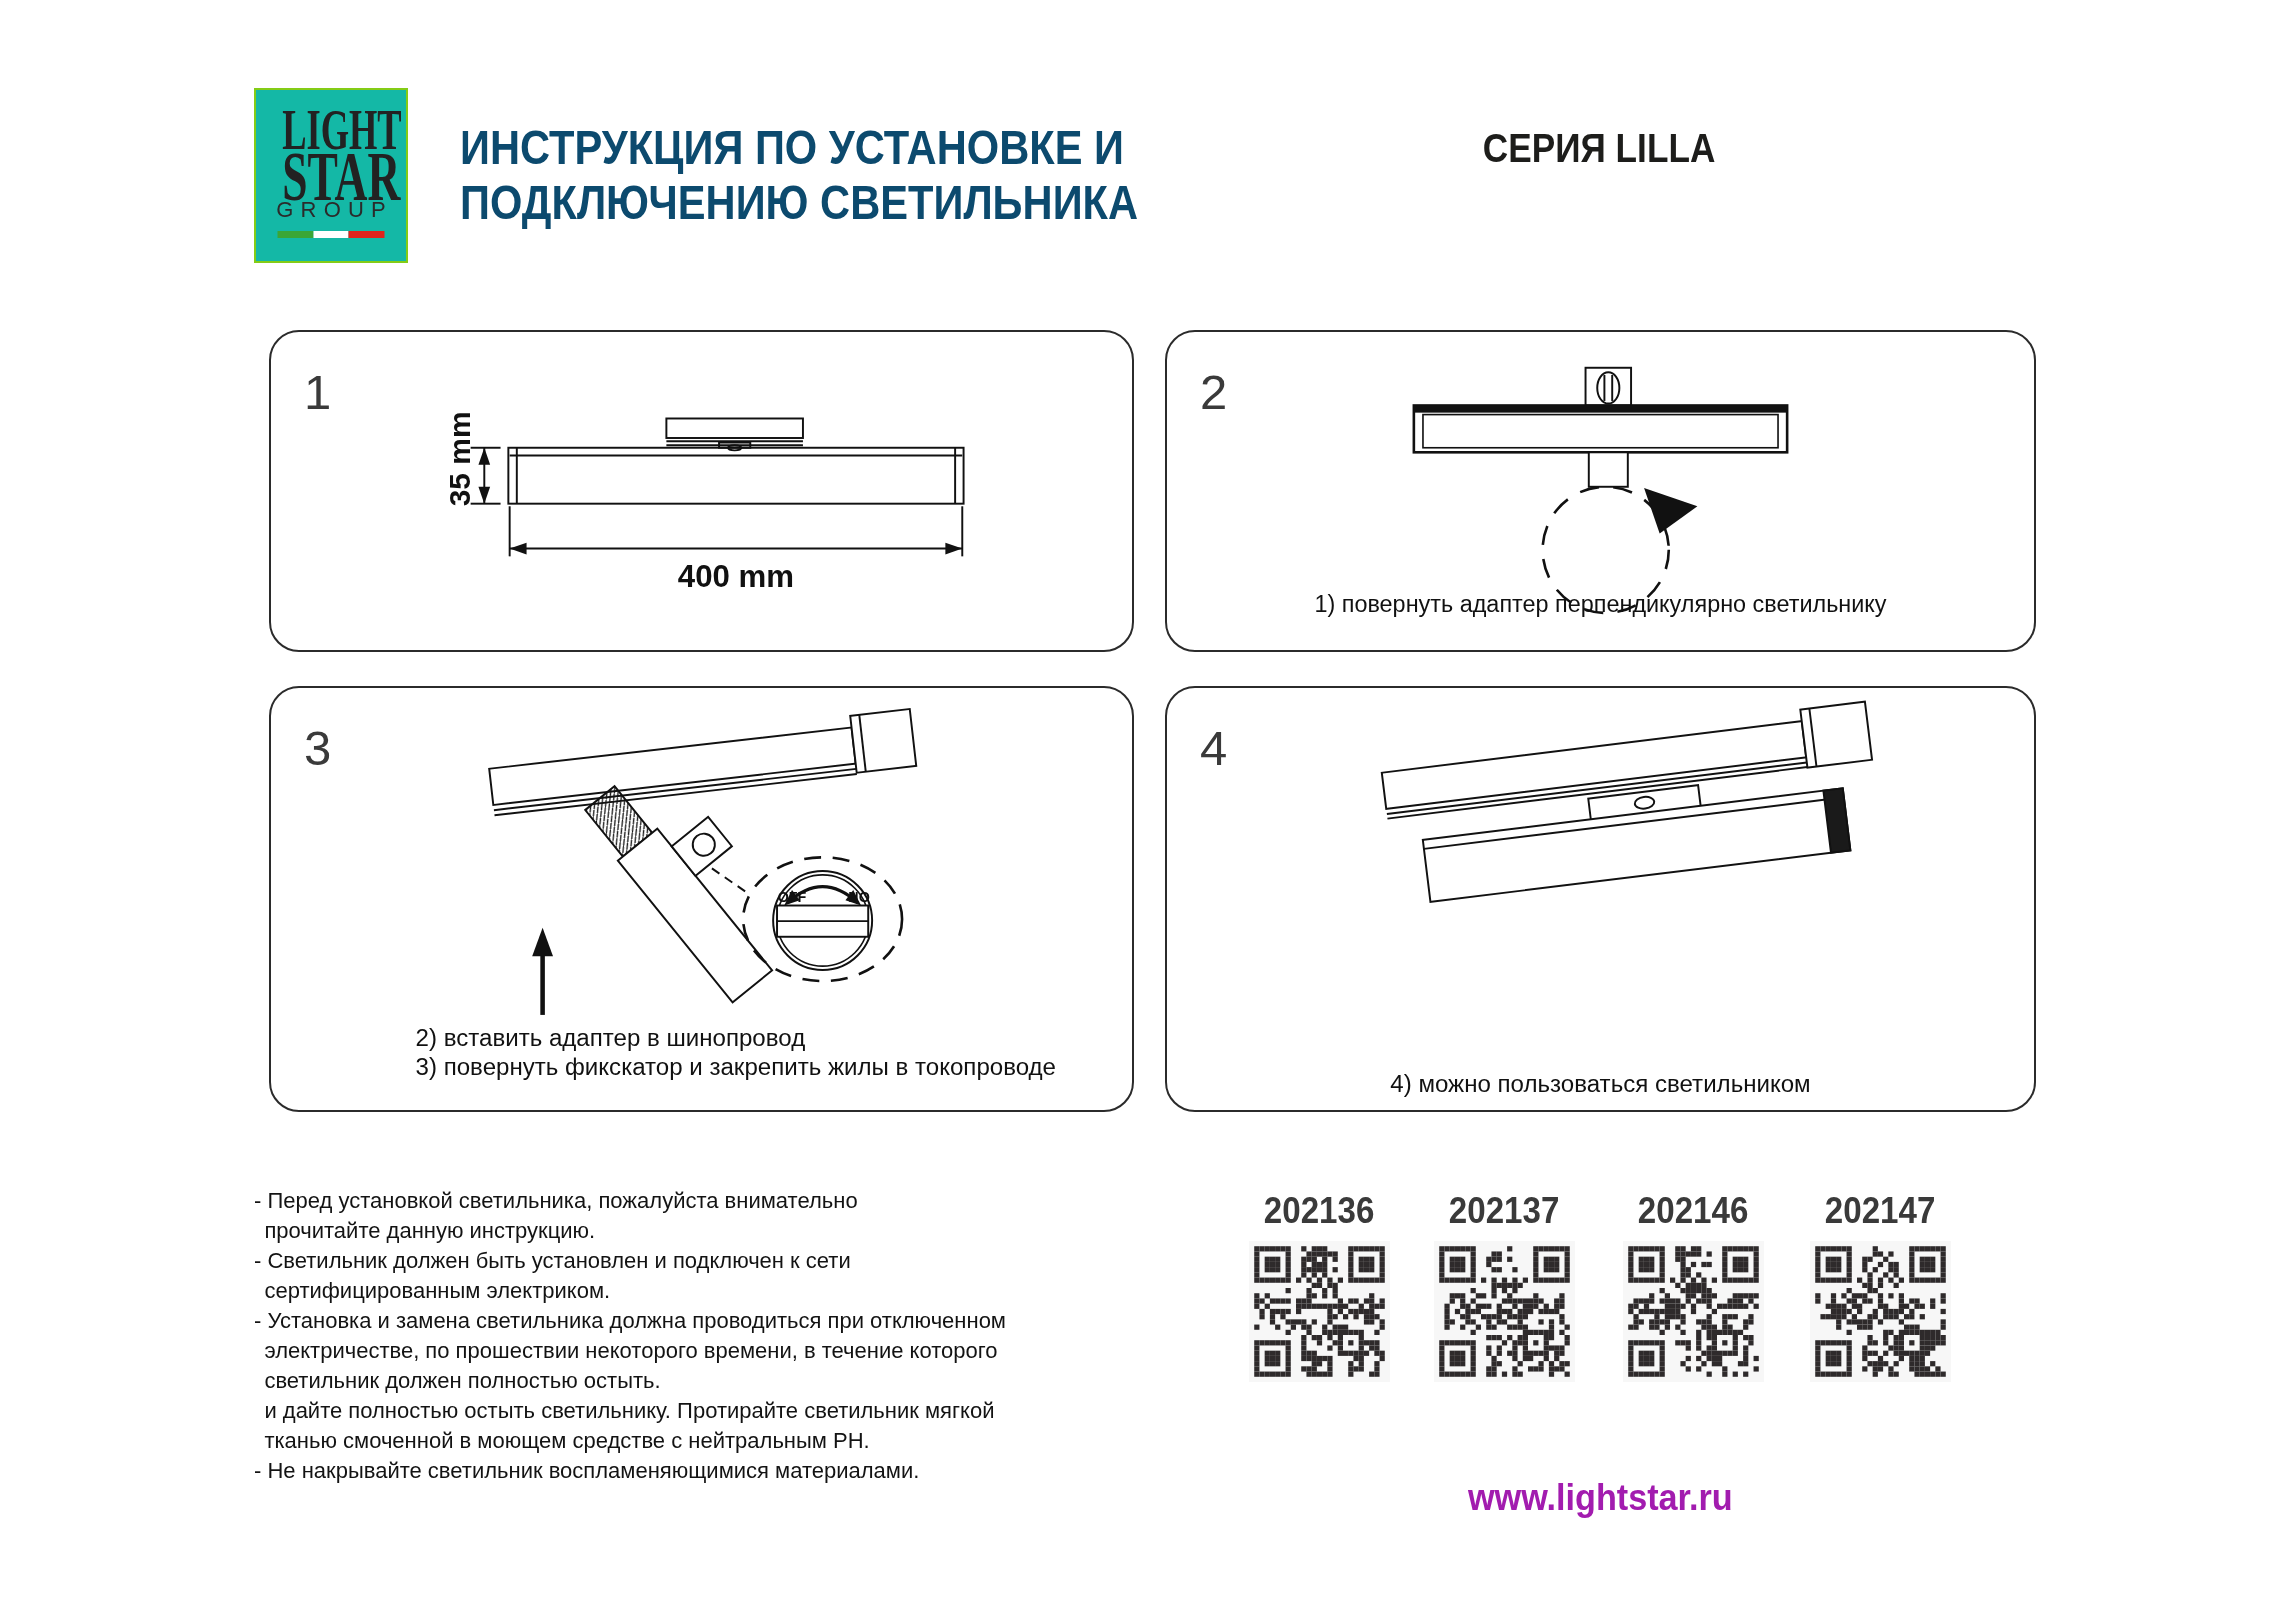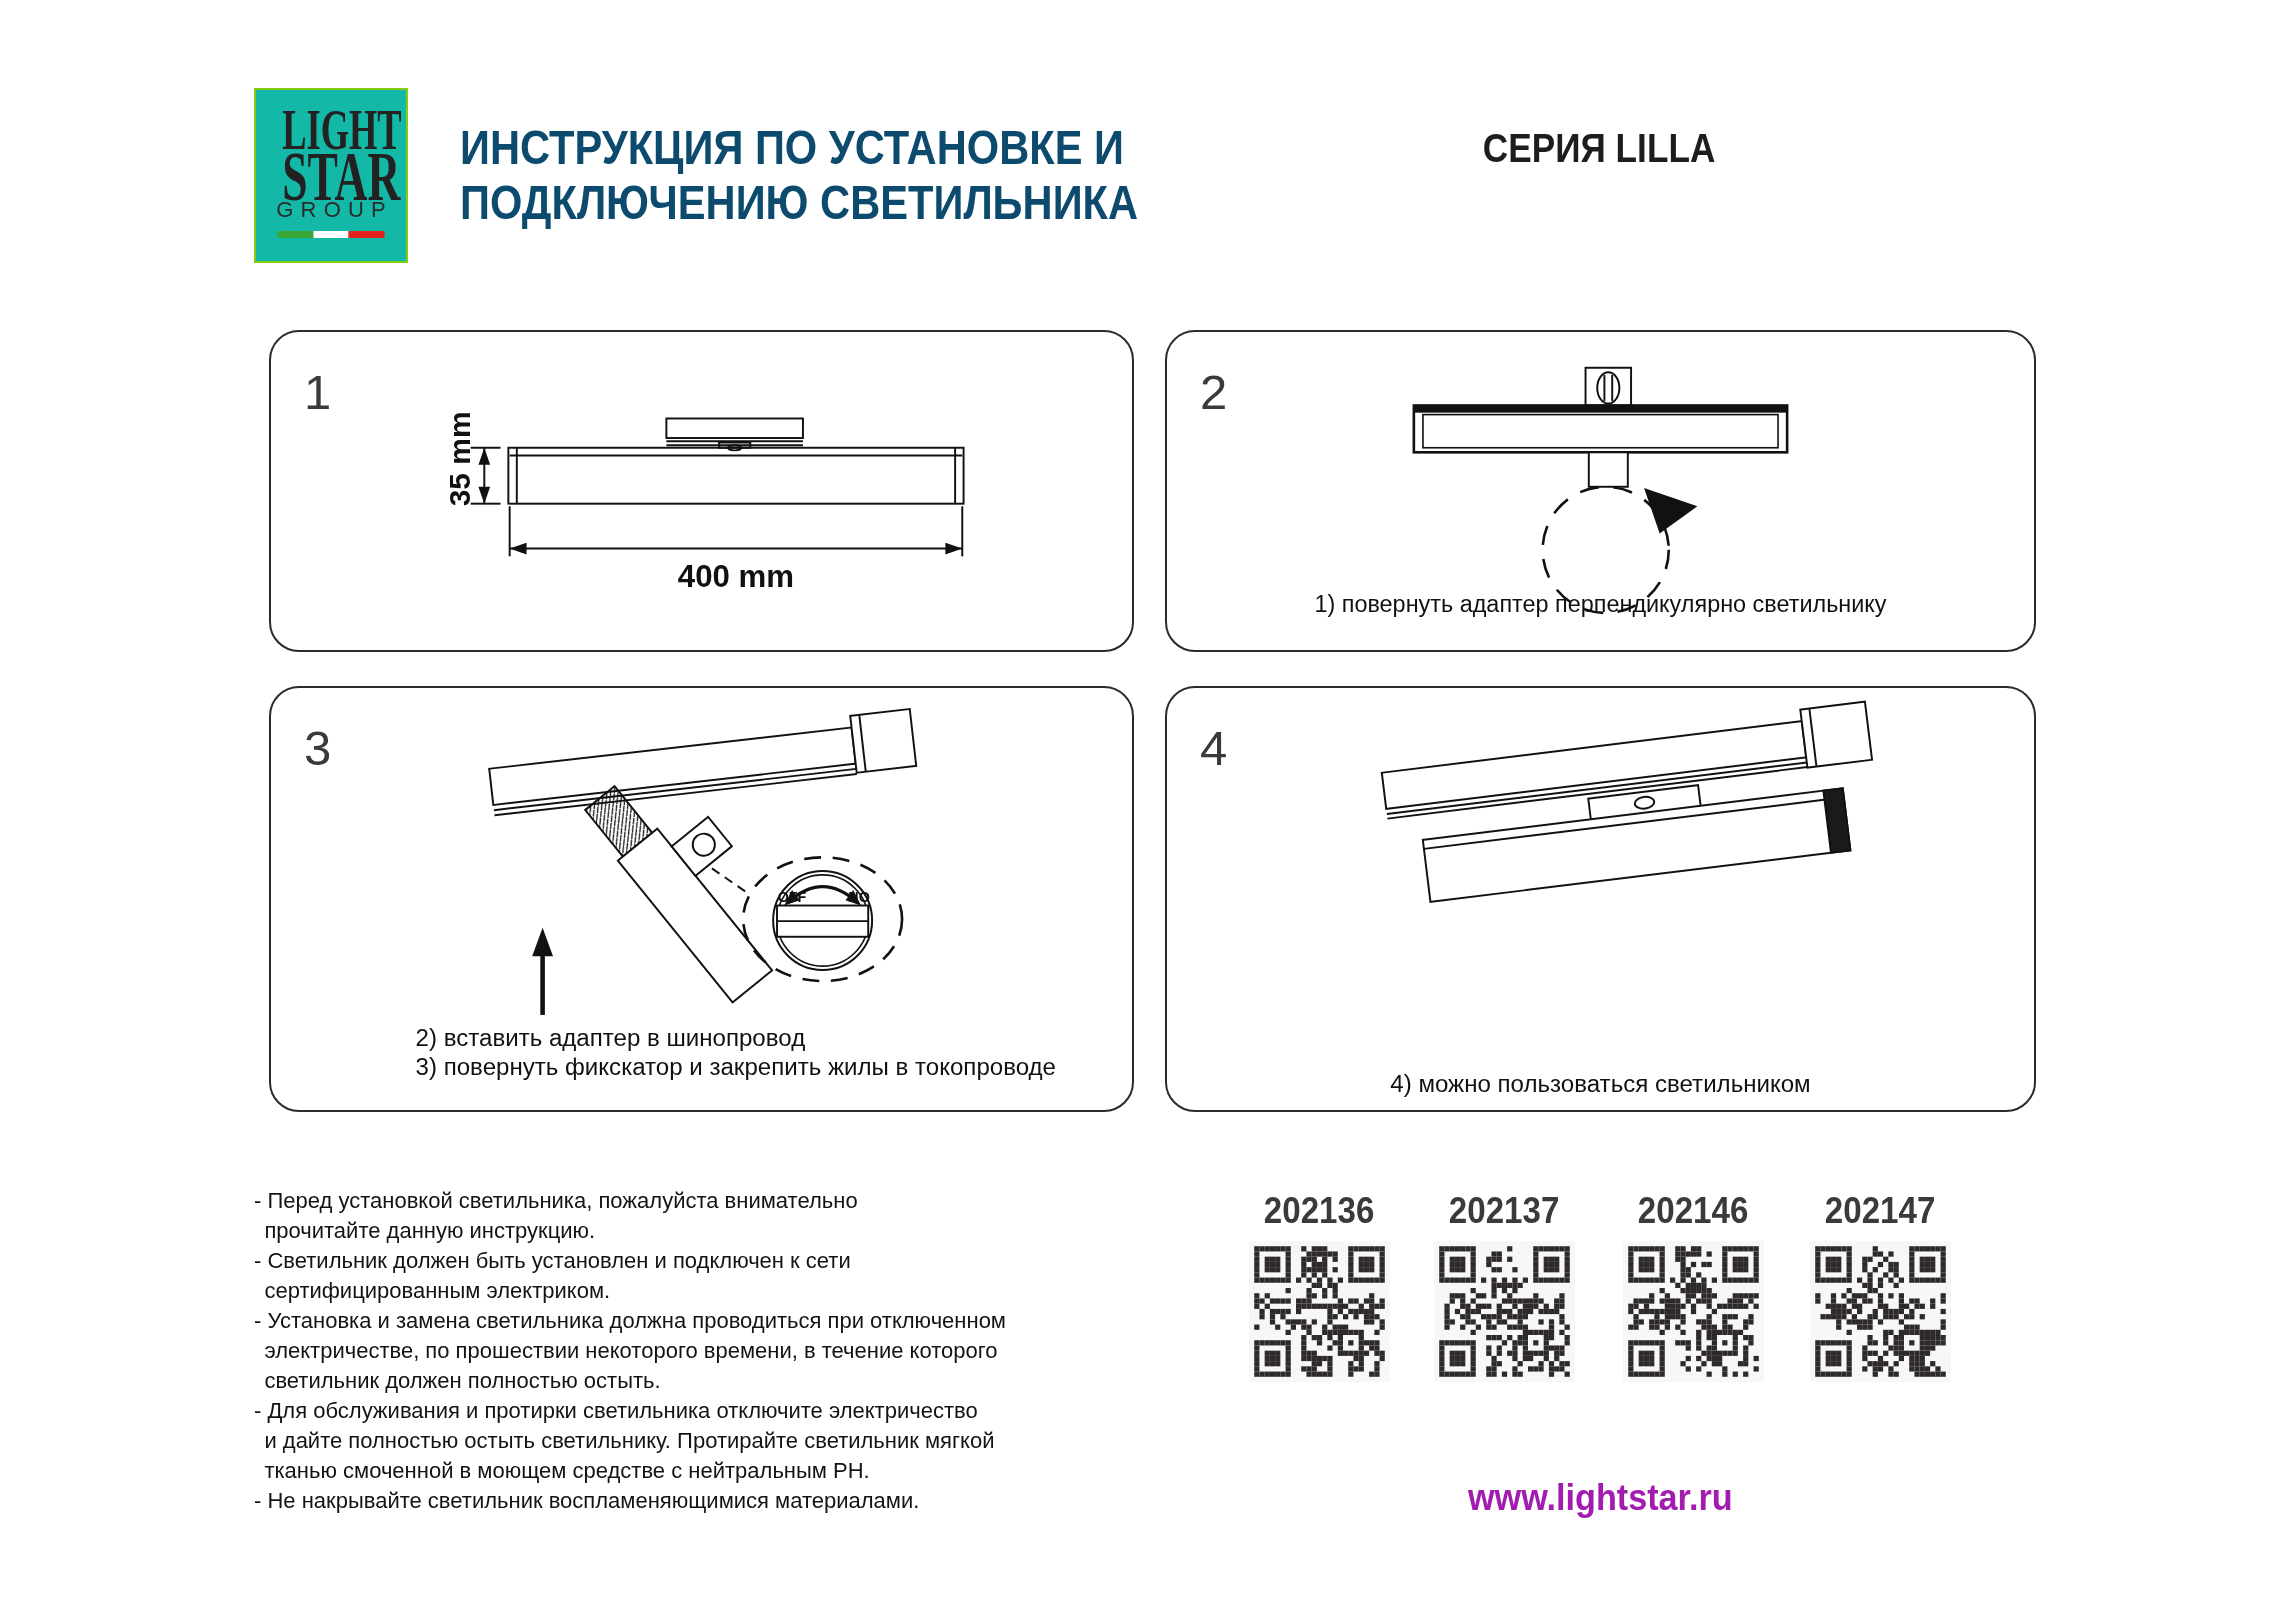--- a/index.html
+++ b/index.html
@@ -203,21 +203,20 @@
   </div>
 
   <div class="safety">
       <div class="safety-line">- Перед установкой светильника, пожалуйста внимательно</div>
       <div class="safety-line indent">прочитайте данную инструкцию.</div>
       <div class="safety-line">- Светильник должен быть установлен и подключен к сети</div>
       <div class="safety-line indent">сертифицированным электриком.</div>
       <div class="safety-line">- Установка и замена светильника должна проводиться при отключенном</div>
       <div class="safety-line indent">электричестве, по прошествии некоторого времени, в течение которого</div>
       <div class="safety-line indent">светильник должен полностью остыть.</div>
-      <div class="safety-line">- Для обслуживания и протирки светильника отключите электричество</div>
       <div class="safety-line indent">и дайте полностью остыть светильнику. Протирайте светильник мягкой</div>
       <div class="safety-line indent">тканью смоченной в моющем средстве с нейтральным PH.</div>
       <div class="safety-line">- Не накрывайте светильник воспламеняющимися материалами.</div>
     </div>
 
   <div>
       <div class="qr-item" style="left: 1249px;"><div class="qr-label">202136</div><svg width="141" height="141" viewBox="0 0 216 216">
           <rect x="0" y="0" width="216" height="216" fill="#f7f7f7"></rect>
           <rect x="8" y="8" width="8" height="8" fill="#2e2a2b"></rect>
           <rect x="16" y="8" width="8" height="8" fill="#2e2a2b"></rect>

